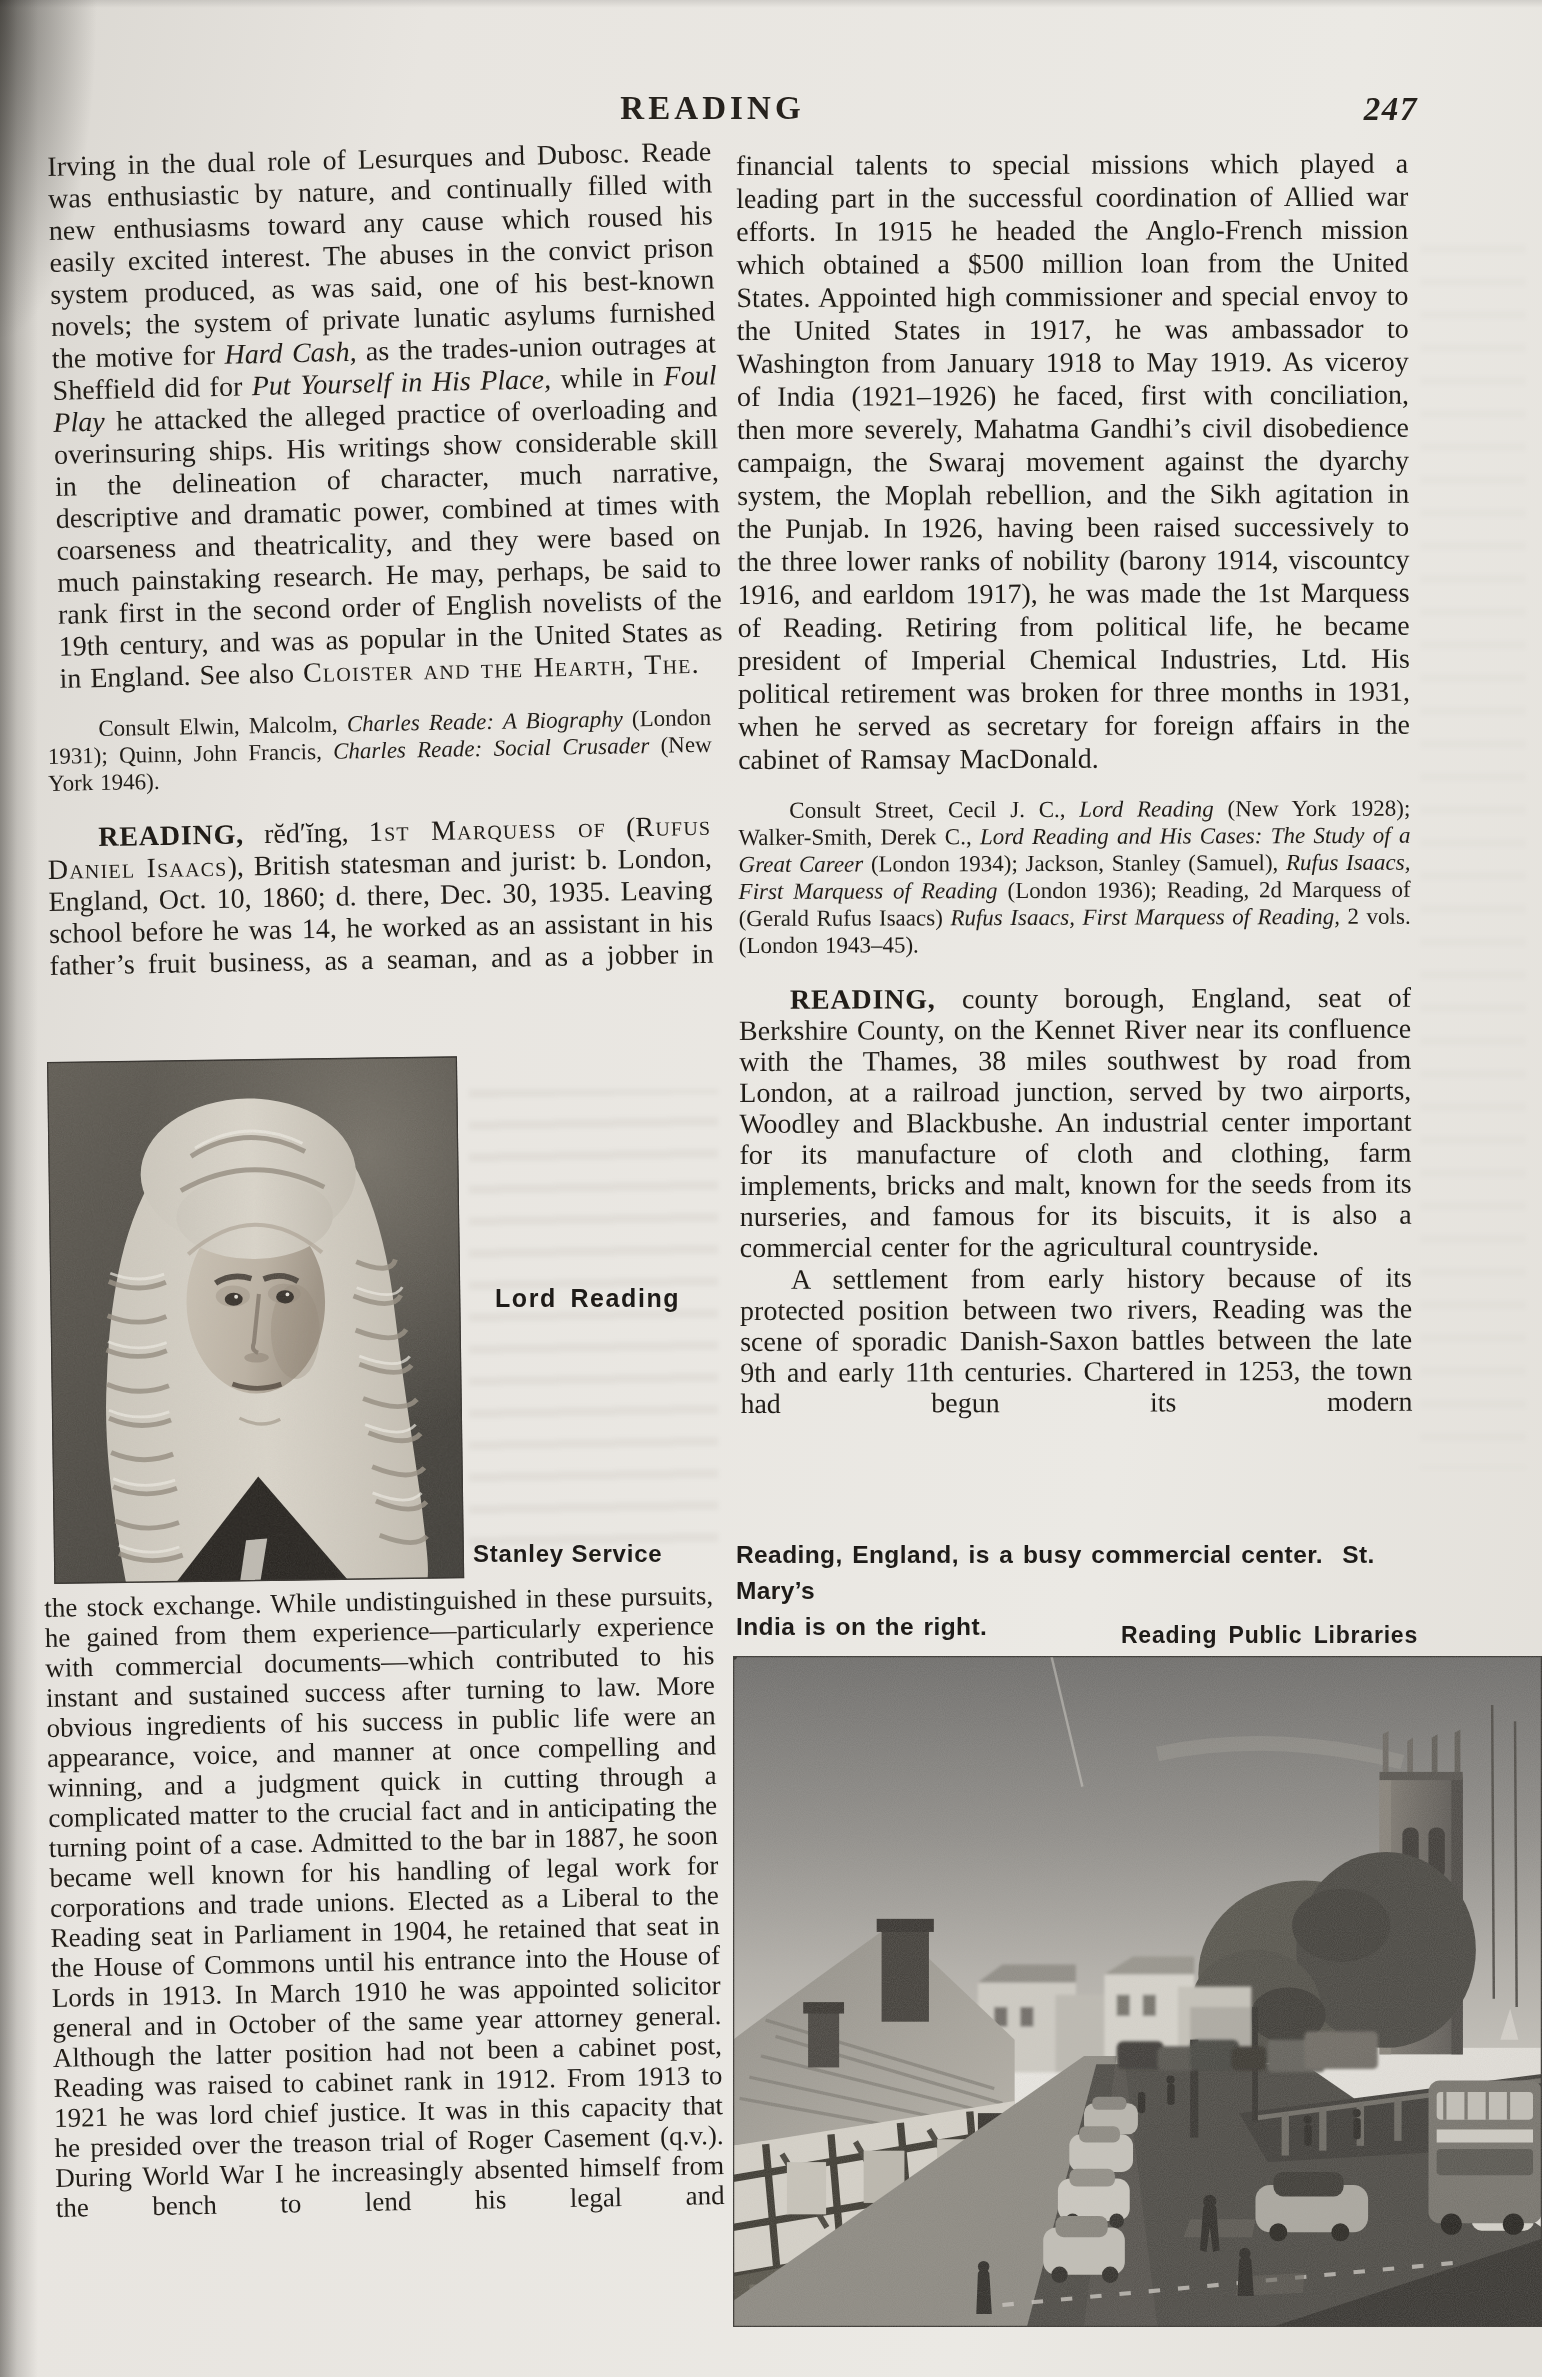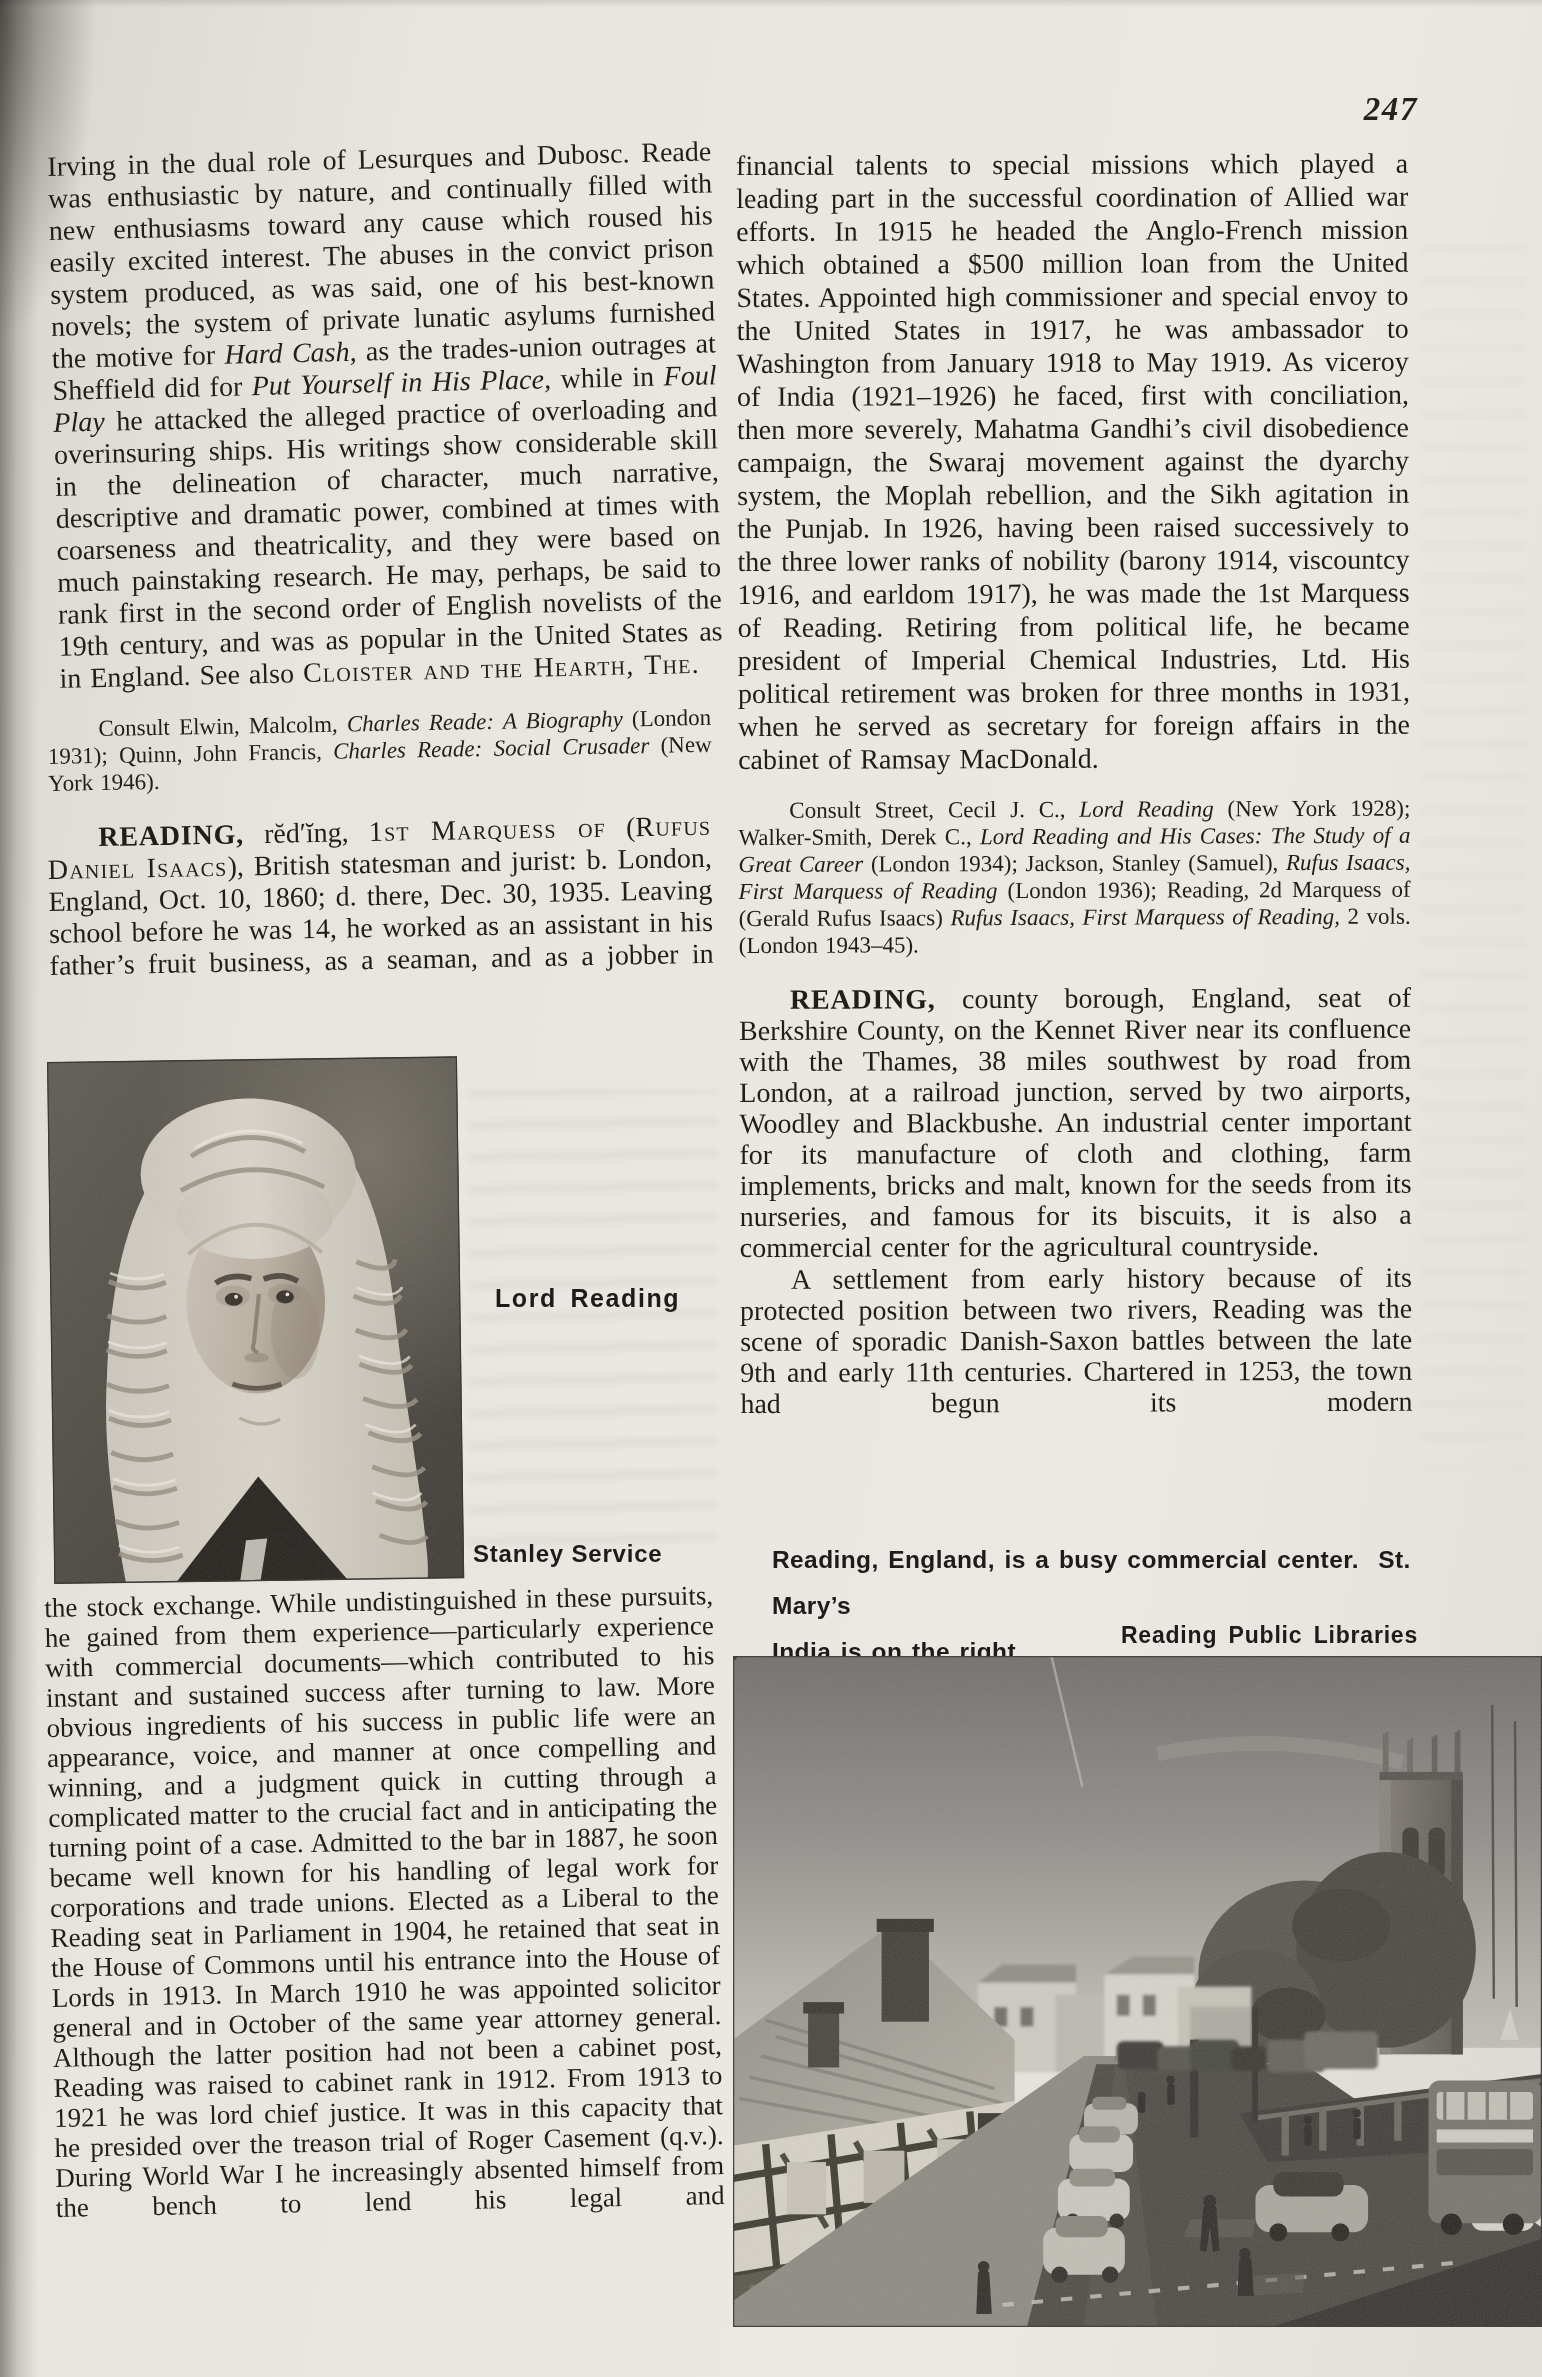--- a/index.html
+++ b/index.html
@@ -38,36 +38,37 @@
     font-size:27px;line-height:30px;text-align:justify;text-align-last:justify;word-spacing:1.6px;
     transform:rotate(-1.1deg);transform-origin:0 0;}
 
   .sans{font-family:"Liberation Sans","DejaVu Sans",sans-serif;font-weight:bold;color:#1e1b18;}
   .portrait-fig{position:absolute;left:47px;top:1062px;width:410px;height:522px;
     transform:rotate(-0.8deg);transform-origin:0 0;}
   .portrait-fig svg{display:block;width:100%;height:100%;}
   .cap-lord{position:absolute;left:495px;top:1284px;font-size:25px;letter-spacing:1.6px;word-spacing:4.9px;}
   .cap-culver{position:absolute;left:473px;top:1540px;font-size:24px;letter-spacing:0.8px;}
 
-  .street-cap{position:absolute;left:736px;top:1537px;width:685px;font-size:24.5px;line-height:46px;letter-spacing:0.4px;word-spacing:2.4px;margin-left:36px;}
+  .street-cap{position:absolute;left:736px;top:1537px;width:685px;font-size:24.5px;line-height:36px;letter-spacing:0.4px;word-spacing:2.4px;}
   .street-cap span{display:block;}
   .street-credit{position:absolute;left:736px;top:1614px;width:682px;text-align:right;font-size:23px;letter-spacing:0.8px;word-spacing:4.1px;margin-top:8px;}
   .street-fig{position:absolute;left:733px;top:1656px;width:809px;height:671px;}
   .street-fig svg{display:block;width:100%;height:100%;}
 
   .ghost{position:absolute;pointer-events:none;filter:blur(2.4px);opacity:.55;}
   .g1{left:469px;top:1089px;width:249px;height:469px;
     background:repeating-linear-gradient(179deg,rgba(116,108,97,.13) 0 9px,rgba(116,108,97,0) 9px 32px);}
   .g2{left:1420px;top:245px;width:106px;height:1224px;
     background:repeating-linear-gradient(180deg,rgba(120,112,100,.06) 0 8.2px,rgba(120,112,100,0) 8.2px 33px);}
 </style>
 </head>
 <body>
 
 <div class="page">
+  <div class="hdr-title">READING</div>
   <div class="hdr-num">247</div>
 
   <div class="col-left">
     <div class="body-txt tilt-a"><span>Irving in the dual role of Lesurques and Dubosc. Reade was enthusiastic by nature, and continually filled with new enthusiasms toward any cause which roused his easily excited interest. The abuses in the convict prison system produced, as was said, one of his best-known novels; the system of private lunatic asylums furnished the motive for </span><span class="run-i">Hard Cash,</span><span> as the trades-union outrages at Sheffield did for </span><span class="run-i">Put Yourself in His Place,</span><span> while in </span><span class="run-i">Foul Play</span><span> he attacked the alleged practice of overloading and overinsuring ships. His writings show considerable skill in the delineation of character, much narrative, descriptive and dramatic power, combined at times with coarseness and theatricality, and they were based on much painstaking research. He may, perhaps, be said to rank first in the second order of English novelists of the 19th century, and was as popular in the United States as in England. See also </span><span class="run-sc">Cloister and the Hearth, The.</span></div>
     <div class="bib-txt indent mt1 tilt-b"><span>Consult Elwin, Malcolm, </span><span class="run-i">Charles Reade: A Biography</span><span> (London 1931); Quinn, John Francis, </span><span class="run-i">Charles Reade: Social Crusader</span><span> (New York 1946).</span></div>
     <div class="body-txt indent jlast mt2 tilt-b"><span class="run-b">READING,</span><span> rĕd′ĭng, </span><span class="run-sc">1st Marquess of</span><span> (</span><span class="run-sc">Rufus Daniel Isaacs</span><span>), British statesman and jurist: b. London, England, Oct. 10, 1860; d. there, Dec. 30, 1935. Leaving school before he was 14, he worked as an assistant in his father’s fruit business, as a seaman, and as a jobber in</span></div>
   </div>
 
   <figure class="portrait-fig" style="margin:0">
     <svg viewBox="0 0 503 640" xmlns="http://www.w3.org/2000/svg">

